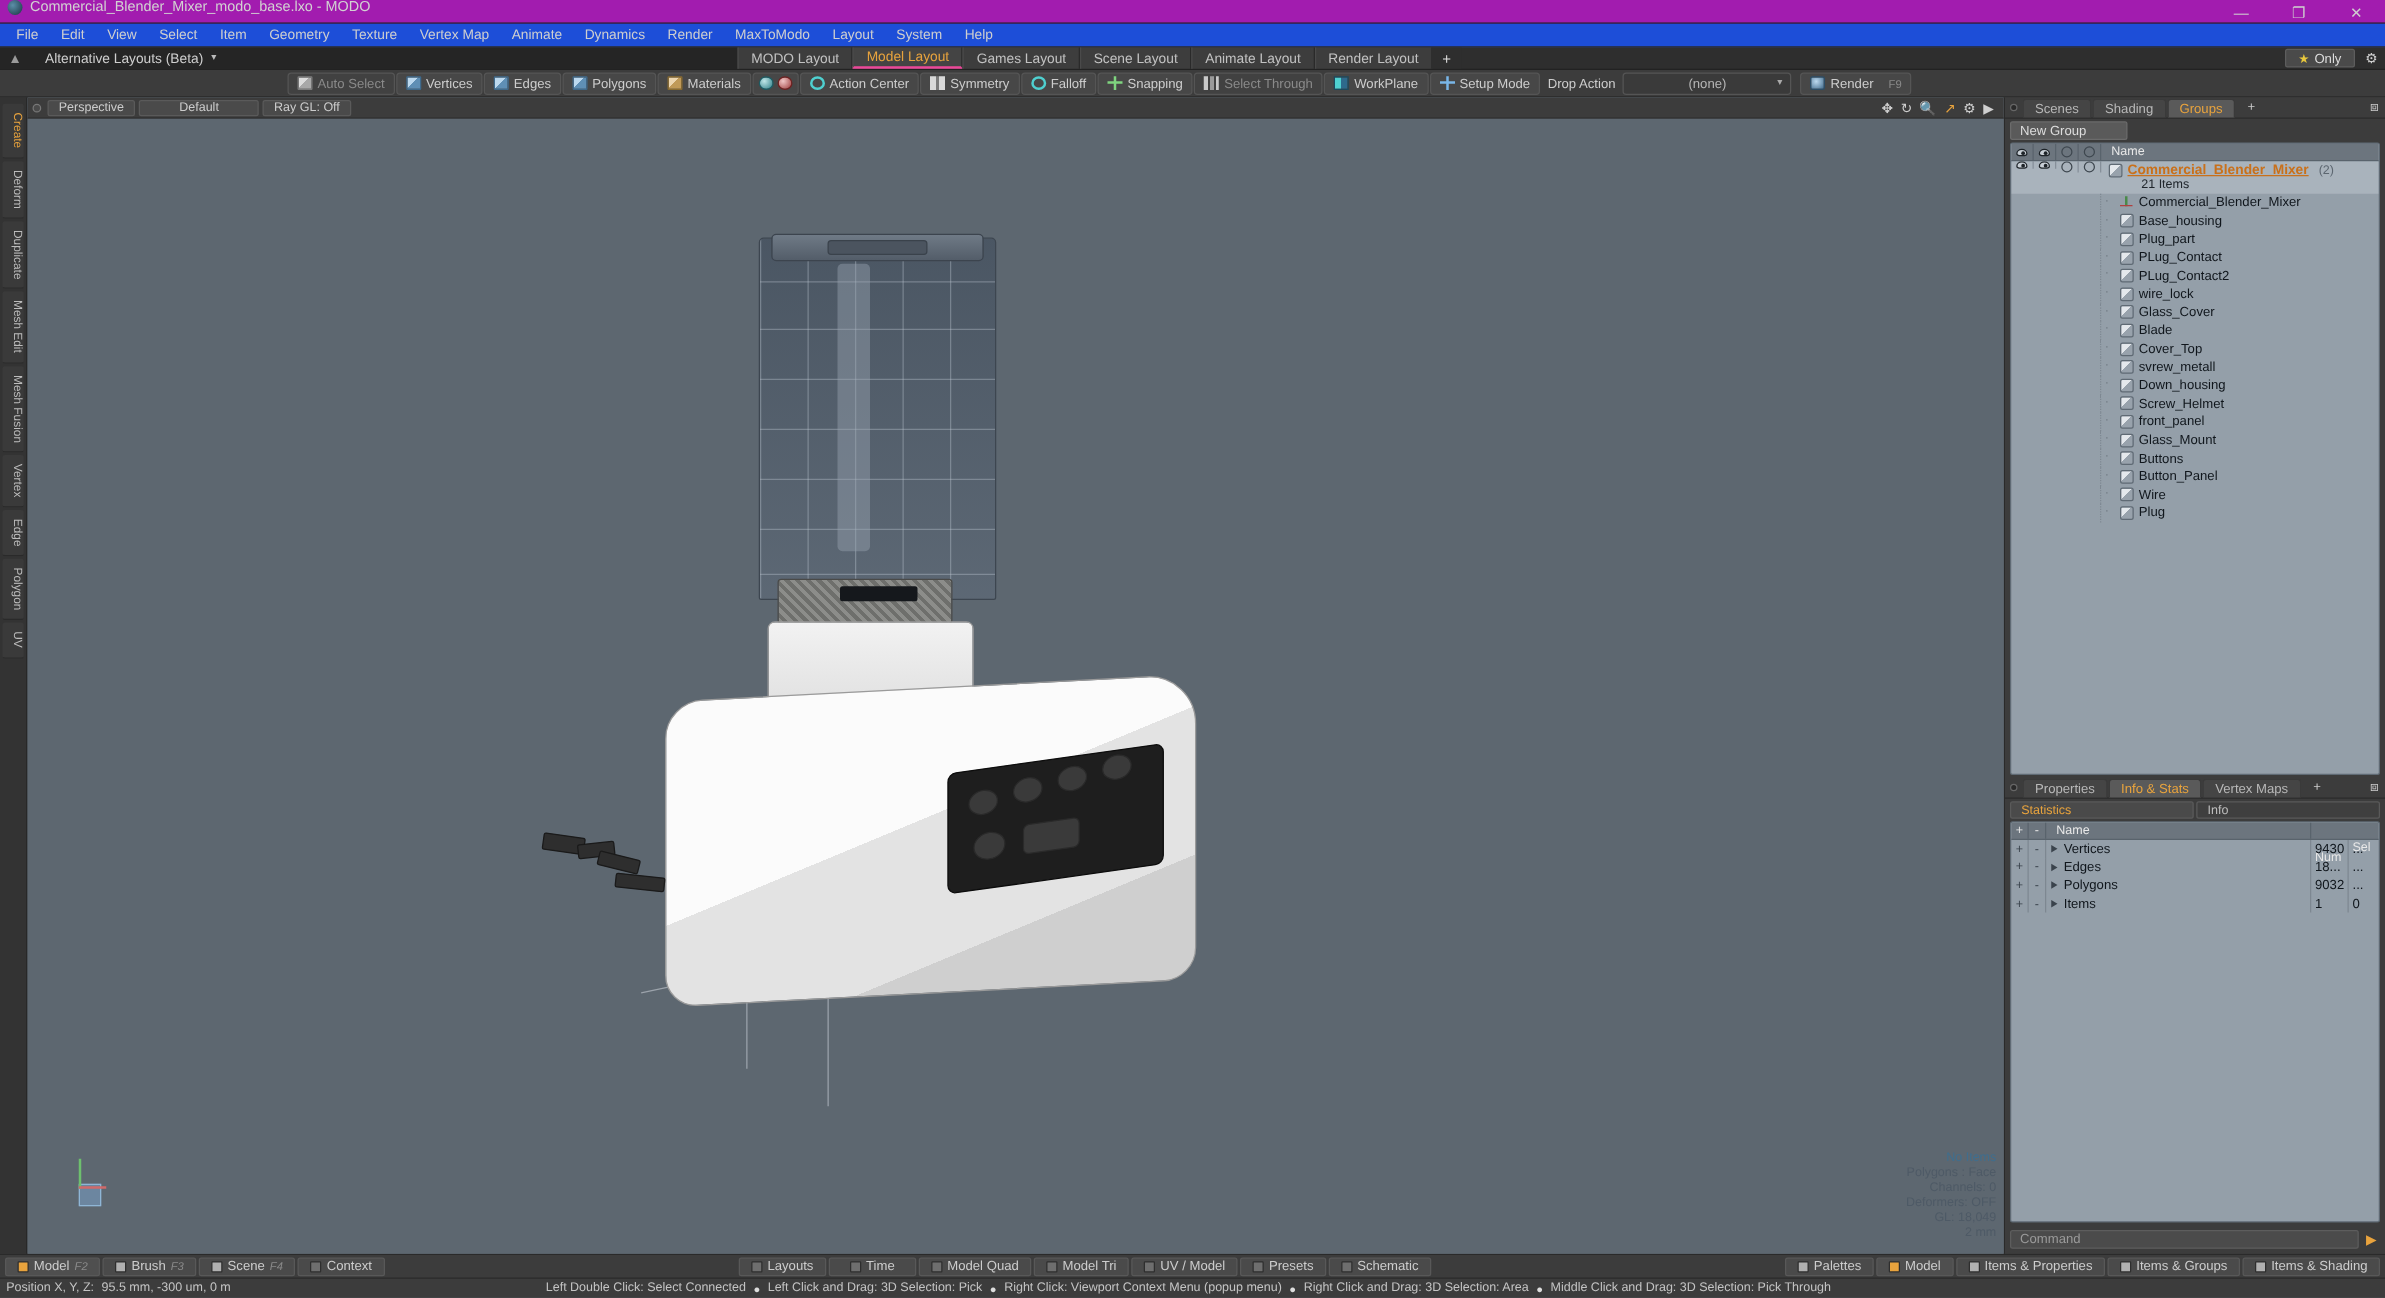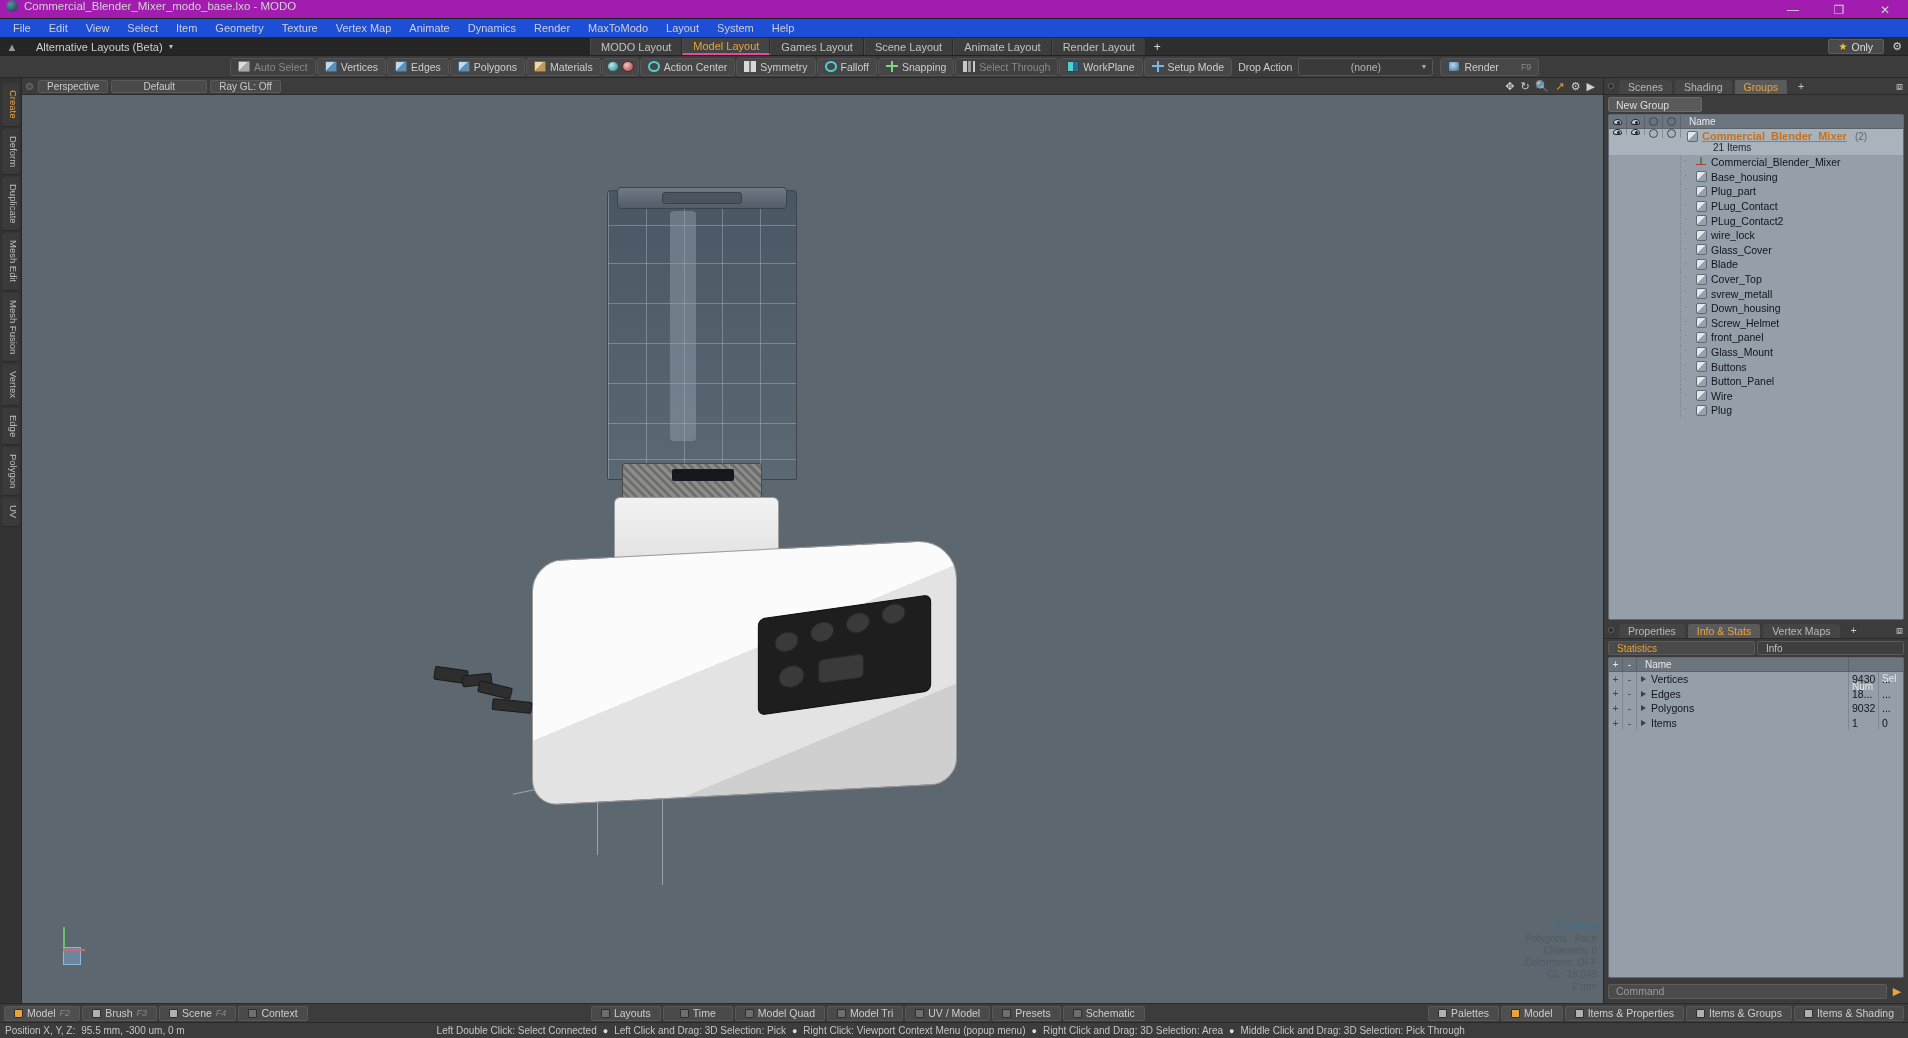--- a/index.html
+++ b/index.html
@@ -70,21 +70,21 @@
   .ic.plus-blue:after{top:4px;left:0;height:2px;width:12px;}
   .ic.wp{background:linear-gradient(90deg,#4fd0d0 0 50%,#2e6a8c 50% 100%);border:1px solid #1c4a5e;}
   .ic.bars{background:linear-gradient(90deg,#c9c9c9 0 30%,transparent 30% 40%,#9a9a9a 40% 70%,transparent 70% 80%,#c9c9c9 80% 100%);}
   .ic.target{border:2px solid #4fd0d0;border-radius:50%;}
   .ic.render{background:radial-gradient(circle at 40% 35%,#bcd9ef,#3f6a8c);border-radius:2px;border:1px solid #2c4e68;}
   .ic.sym{background:linear-gradient(90deg,#d8d8d8 0 42%,#7a7a7a 42% 58%,#d8d8d8 58% 100%);}
   .dropfield{height:18px;min-width:135px;background:#3a3a3a;border:1px solid #555;border-radius:3px;
     display:flex;align-items:center;justify-content:center;font-size:10.5px;color:#b6b6b6;position:relative;}
   .dropfield .dcar{position:absolute;right:5px;font-size:7px;color:#aaa;}
   .tlabel{font-size:10.5px;color:#cdcdcd;padding:0 5px;}
-  .f9{color:#8a8a8a;font-size:9px;margin-left:18px;}
+  .f9{color:#8a8a8a;font-size:9px;margin-left:8px;}
 
   
   .body{display:flex;height:calc(1038px - 19px - 19px - 18px - 22px - 19px - 16px);}
 
   
   .leftstrip{width:22px;background:#333;border-right:1px solid #262626;
     display:flex;flex-direction:column;padding-top:4px;}
   .vtab{writing-mode:vertical-rl;text-orientation:mixed;font-size:9.5px;color:#bdbdbd;
     padding:7px 0;text-align:center;border-bottom:1px solid #2a2a2a;background:#3a3a3a;
     margin:1px 2px;border-radius:2px;}

